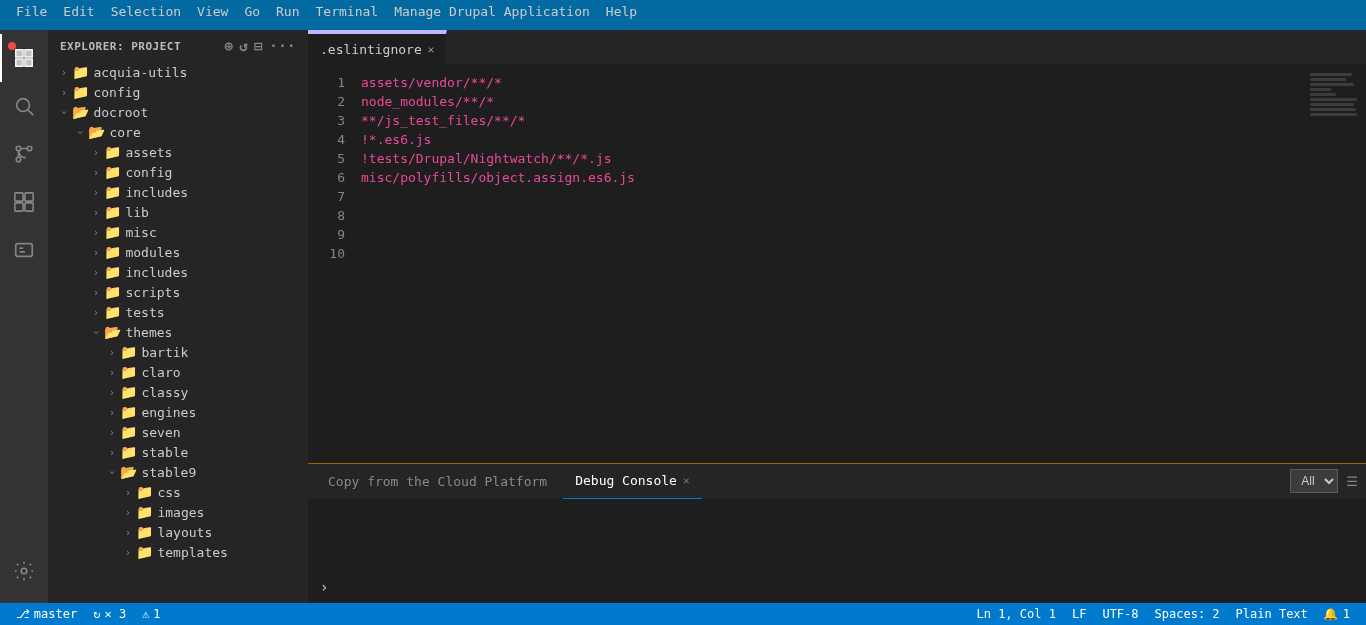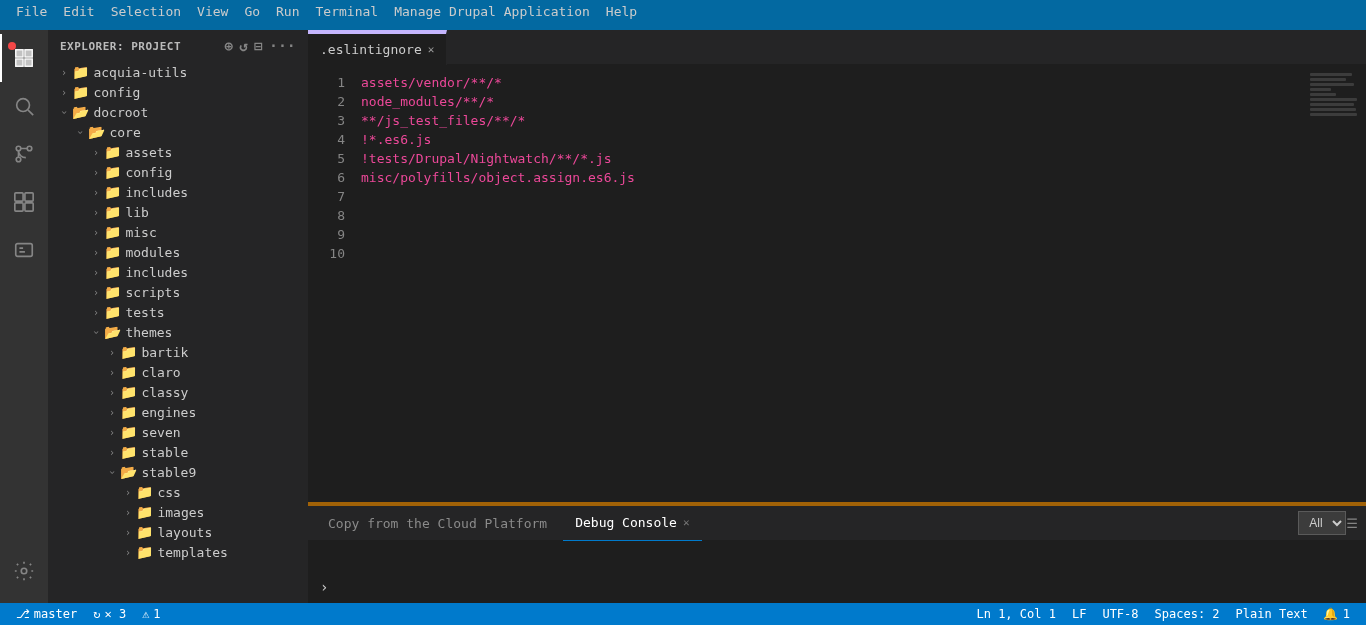--- a/index.html
+++ b/index.html
@@ -219,23 +219,23 @@
     }
     .minimap-line {
       height: 3px;
       background: #3c3c3c;
       margin-bottom: 2px;
       border-radius: 1px;
     }
 
     
     #bottom-panel {
-      height: 101px;
+      height: 140px;
       background: #0369a1;
-      border-top: 4px solid #a16207;
+      border-top: 1px solid #a16207;
       display: flex;
       flex-direction: column;
       flex-shrink: 0;
     }
     #bottom-tabs {
       display: flex;
       align-items: center;
       background: #252526;
       height: 35px;
       border-bottom: 1px solid #1e1e1e;
@@ -258,20 +258,21 @@
     }
     .bottom-tab-close {
       font-size: 11px;
       color: #777;
       cursor: pointer;
     }
     .bottom-tab-actions {
       margin-left: auto;
       display: flex;
       align-items: center;
+      gap: 8px;
       justify-content: center;
     }
     .bottom-filter-select {
       background: #3c3c3c;
       border: 1px solid #5a5a5a;
       color: #cccccc;
       padding: 2px 6px;
       font-size: 12px;
       cursor: pointer;
       height: 24px;

